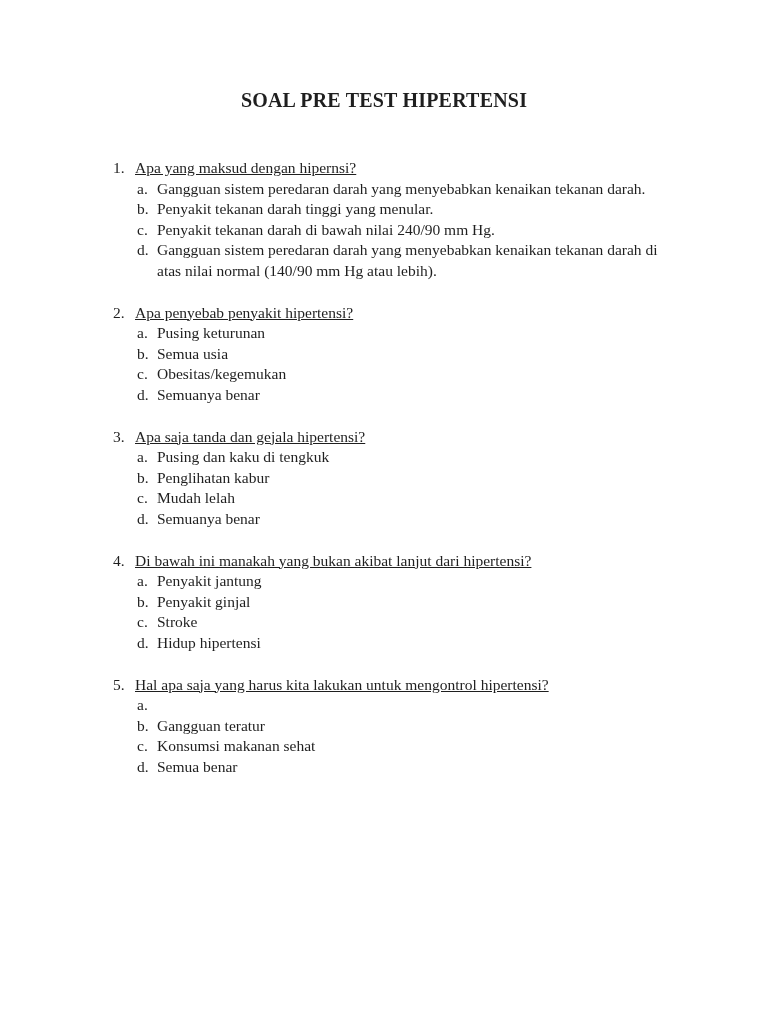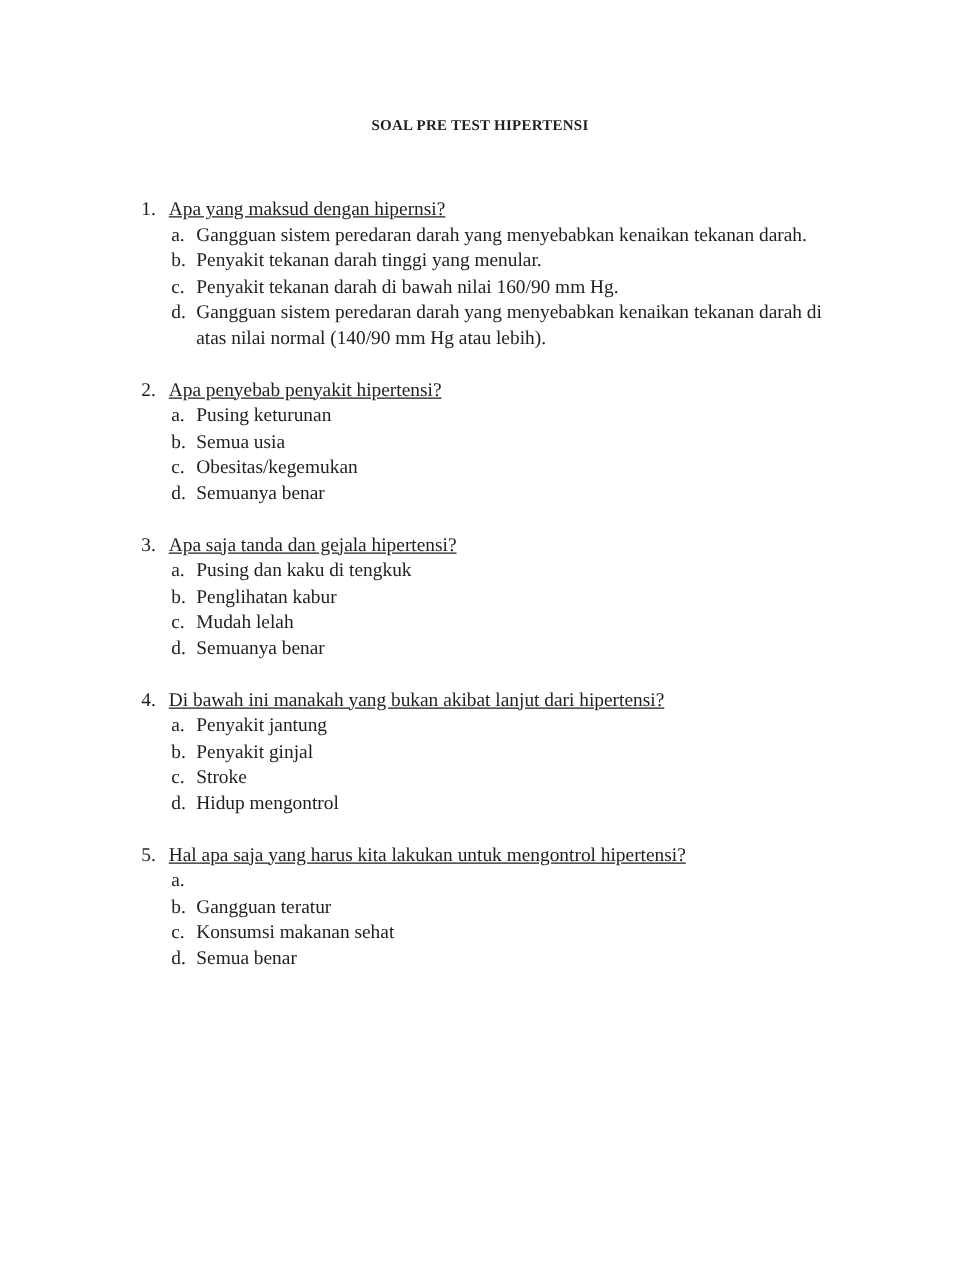--- a/index.html
+++ b/index.html
@@ -16,21 +16,21 @@
   .page {
     box-sizing: border-box;
     width: 768px;
     height: 1024px;
     padding-top: 91px;
     overflow: hidden;
     background: #ffffff;
   }
   .title {
     margin: 0 0 48px 0;
-    font-size: 12px;
+    font-size: 20px;
     font-weight: bold;
     line-height: 19px;
     text-align: center;
     letter-spacing: 0.2px;
   }
   .question {
     margin: 0 86px 21.5px 113px;
     font-size: 15.5px;
     line-height: 20.5px;
   }
@@ -72,21 +72,21 @@
     <div class="option">
       <span class="opt-letter">a.</span>
       <span class="opt-text">Gangguan sistem peredaran darah yang menyebabkan kenaikan tekanan darah.</span>
     </div>
     <div class="option">
       <span class="opt-letter">b.</span>
       <span class="opt-text">Penyakit tekanan darah tinggi yang menular.</span>
     </div>
     <div class="option">
       <span class="opt-letter">c.</span>
-      <span class="opt-text">Penyakit tekanan darah di bawah nilai 160/90 mm Hg.</span>
+      <span class="opt-text">Penyakit tekanan darah di bawah nilai 240/90 mm Hg.</span>
     </div>
     <div class="option">
       <span class="opt-letter">d.</span>
       <span class="opt-text">Gangguan sistem peredaran darah yang menyebabkan kenaikan tekanan darah di atas nilai normal (140/90 mm Hg atau lebih).</span>
     </div>
   </section>
 
   <section class="question">
     <div class="q-line">
       <span class="q-num">2.</span>
@@ -145,21 +145,21 @@
     <div class="option">
       <span class="opt-letter">b.</span>
       <span class="opt-text">Penyakit ginjal</span>
     </div>
     <div class="option">
       <span class="opt-letter">c.</span>
       <span class="opt-text">Stroke</span>
     </div>
     <div class="option">
       <span class="opt-letter">d.</span>
-      <span class="opt-text">Hidup mengontrol</span>
+      <span class="opt-text">Hidup hipertensi</span>
     </div>
   </section>
 
   <section class="question">
     <div class="q-line">
       <span class="q-num">5.</span>
       <span class="q-text">Hal apa saja yang harus kita lakukan untuk mengontrol hipertensi?</span>
     </div>
     <div class="option">
       <span class="opt-letter">a.</span>

